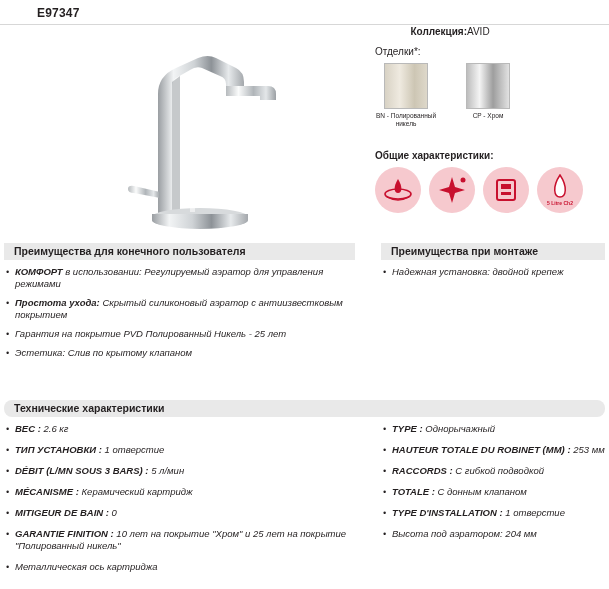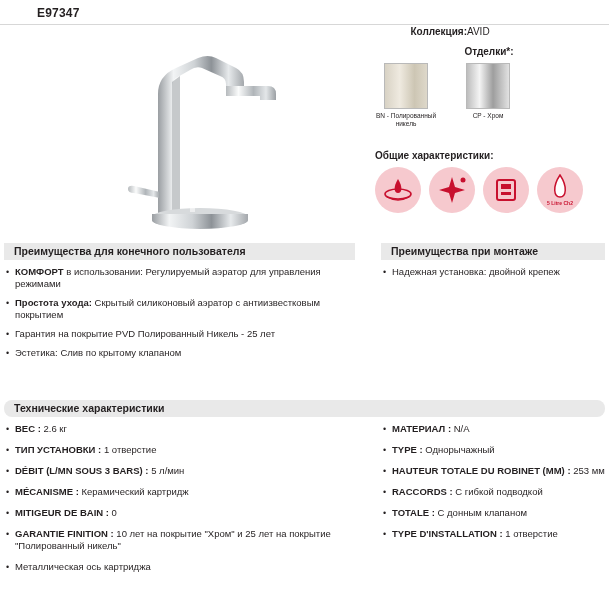--- a/index.html
+++ b/index.html
@@ -65,24 +65,23 @@
   .kv-label {
     font-weight: bold;
     width: 92px;
     flex: 0 0 92px;
     color: #231f20;
   }
   .kv-value {
     color: #231f20;
   }
   .section-bold {
-    font-weight: bold;
+    font-weight: normal;
     font-size: 10px;
     margin-bottom: 6px;
-    text-align: center;
   }
   .finishes {
     display: flex;
     gap: 20px;
     margin-top: 2px;
   }
   .finish {
     width: 62px;
     text-align: center;
   }
@@ -155,20 +154,21 @@
     margin: 0;
     padding: 0;
   }
   ul.bullets li {
     position: relative;
     padding-left: 9px;
     margin-bottom: 7px;
     font-size: 9.5px;
     line-height: 12px;
     color: #231f20;
+    font-style: italic;
   }
   ul.bullets li:before {
     content: "\2022";
     position: absolute;
     left: 0;
     top: 0;
     color: #231f20;
     font-size: 9px;
   }
   .b { font-weight: bold; }
@@ -313,21 +313,21 @@
   <ul class="bullets" id="tech-left">
       <li><span class="b">ВЕС :</span><span> 2.6 кг</span></li>
       <li><span class="b">ТИП УСТАНОВКИ :</span><span> 1 отверстие</span></li>
       <li><span class="b">DÉBIT (L/MN SOUS 3 BARS) :</span><span> 5 л/мин</span></li>
       <li><span class="b">MÉCANISME :</span><span> Керамический картридж</span></li>
       <li><span class="b">MITIGEUR DE BAIN :</span><span> 0</span></li>
       <li><span class="b">GARANTIE FINITION :</span><span> 10 лет на покрытие "Хром" и 25 лет на покрытие "Полированный никель"</span></li>
       <li><span>Металлическая ось картриджа</span></li>
     </ul>
   <ul class="bullets" id="tech-right">
-      <li><span class="b">МАТЕРИАЛ :</span><span> N/A</span></li>
       <li><span class="b">TYPE :</span><span> Однорычажный</span></li>
       <li><span class="b">HAUTEUR TOTALE DU ROBINET (MM) :</span><span> 253 мм</span></li>
       <li><span class="b">RACCORDS :</span><span> С гибкой подводкой</span></li>
       <li><span class="b">TOTALE :</span><span> С донным клапаном</span></li>
       <li><span class="b">TYPE D'INSTALLATION :</span><span> 1 отверстие</span></li>
+      <li><span>Высота под аэратором: 204 мм</span></li>
     </ul>
 
 </div>
 
 </body></html>

